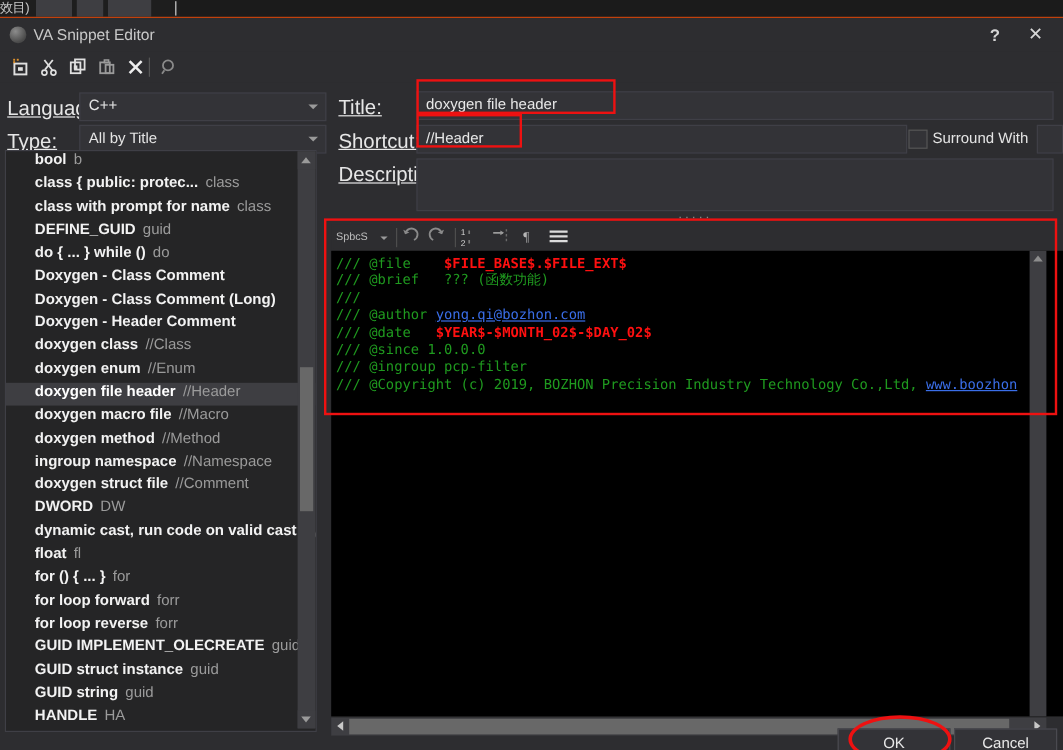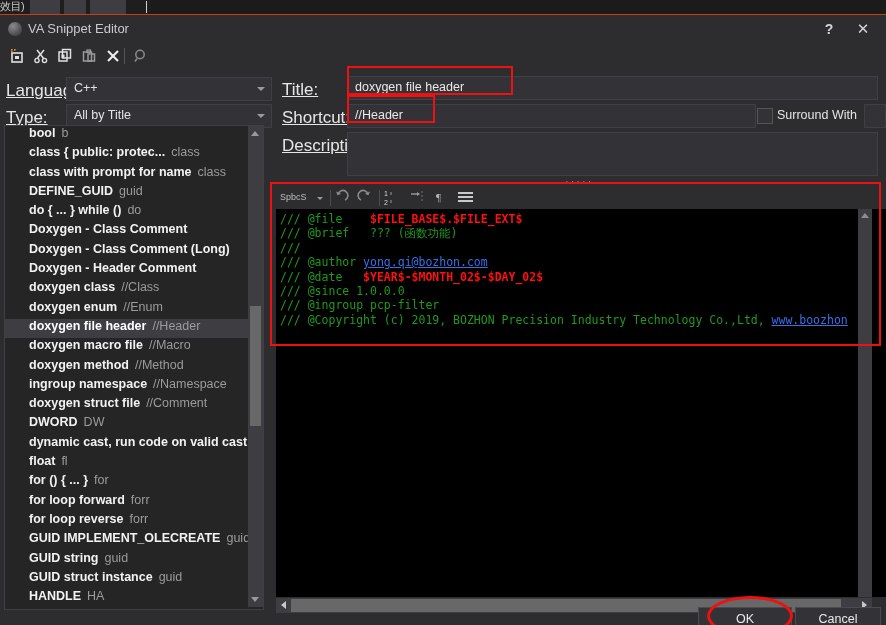--- a/index.html
+++ b/index.html
@@ -211,22 +211,22 @@
         <div class="srow"><span class="st">doxygen method</span><span class="ss">//Method</span></div>
         <div class="srow"><span class="st">ingroup namespace</span><span class="ss">//Namespace</span></div>
         <div class="srow"><span class="st">doxygen struct file</span><span class="ss">//Comment</span></div>
         <div class="srow"><span class="st">DWORD</span><span class="ss">DW</span></div>
         <div class="srow"><span class="st">dynamic cast, run code on valid cast</span><span class="ss">dy</span></div>
         <div class="srow"><span class="st">float</span><span class="ss">fl</span></div>
         <div class="srow"><span class="st">for () { ... }</span><span class="ss">for</span></div>
         <div class="srow"><span class="st">for loop forward</span><span class="ss">forr</span></div>
         <div class="srow"><span class="st">for loop reverse</span><span class="ss">forr</span></div>
         <div class="srow"><span class="st">GUID IMPLEMENT_OLECREATE</span><span class="ss">guid</span></div>
+        <div class="srow"><span class="st">GUID struct instance</span><span class="ss">guid</span></div>
         <div class="srow"><span class="st">GUID string</span><span class="ss">guid</span></div>
-        <div class="srow"><span class="st">GUID struct instance</span><span class="ss">guid</span></div>
         <div class="srow"><span class="st">HANDLE</span><span class="ss">HA</span></div>
       </div>
     <div id="list-sb">
       <div class="up">
           <div class="g"></div>
         </div>
       <div class="thumb"></div>
       <div class="dn">
           <div class="g"></div>
         </div>

